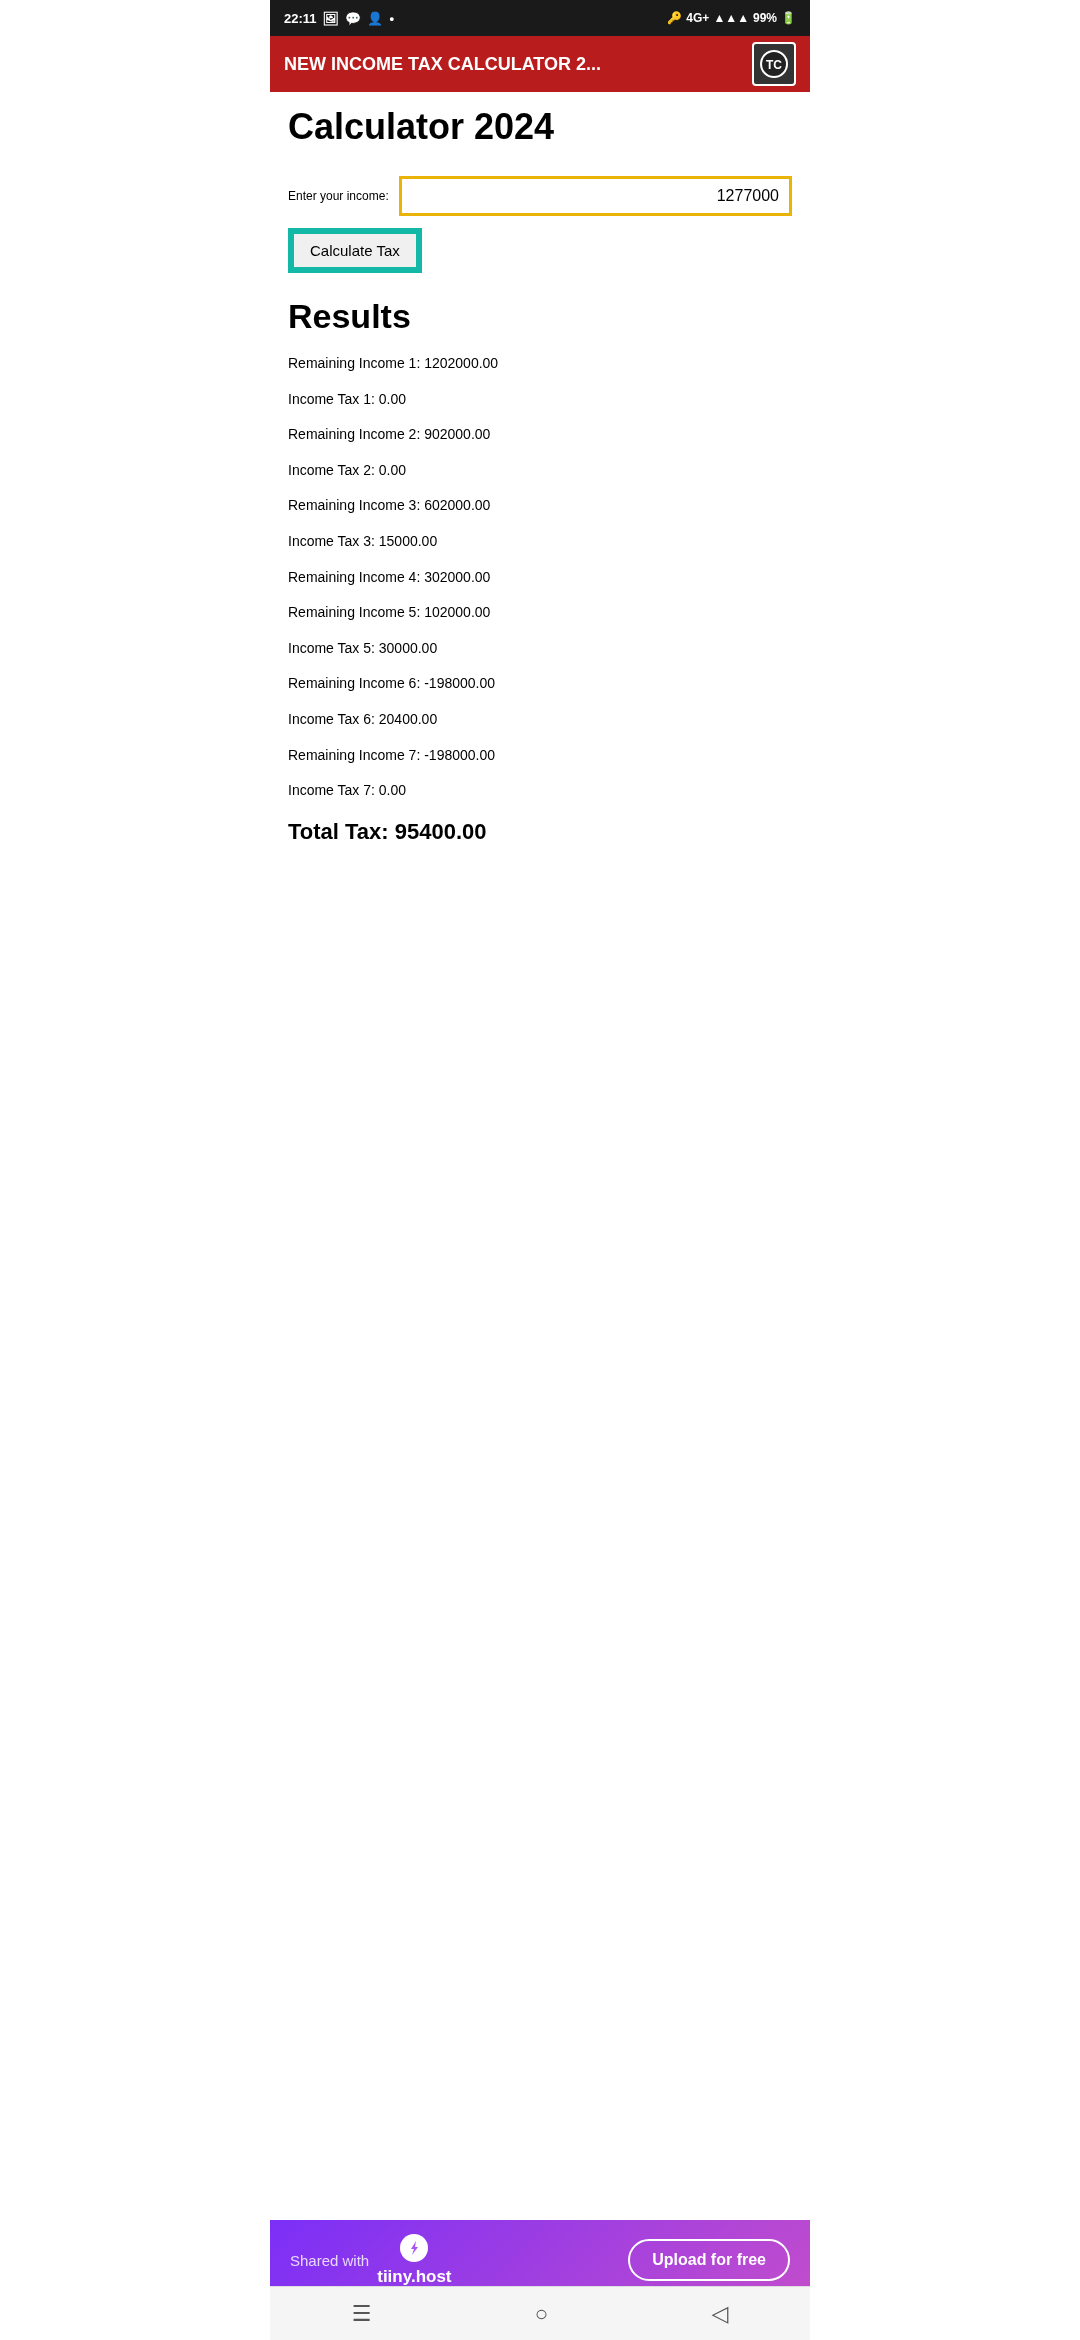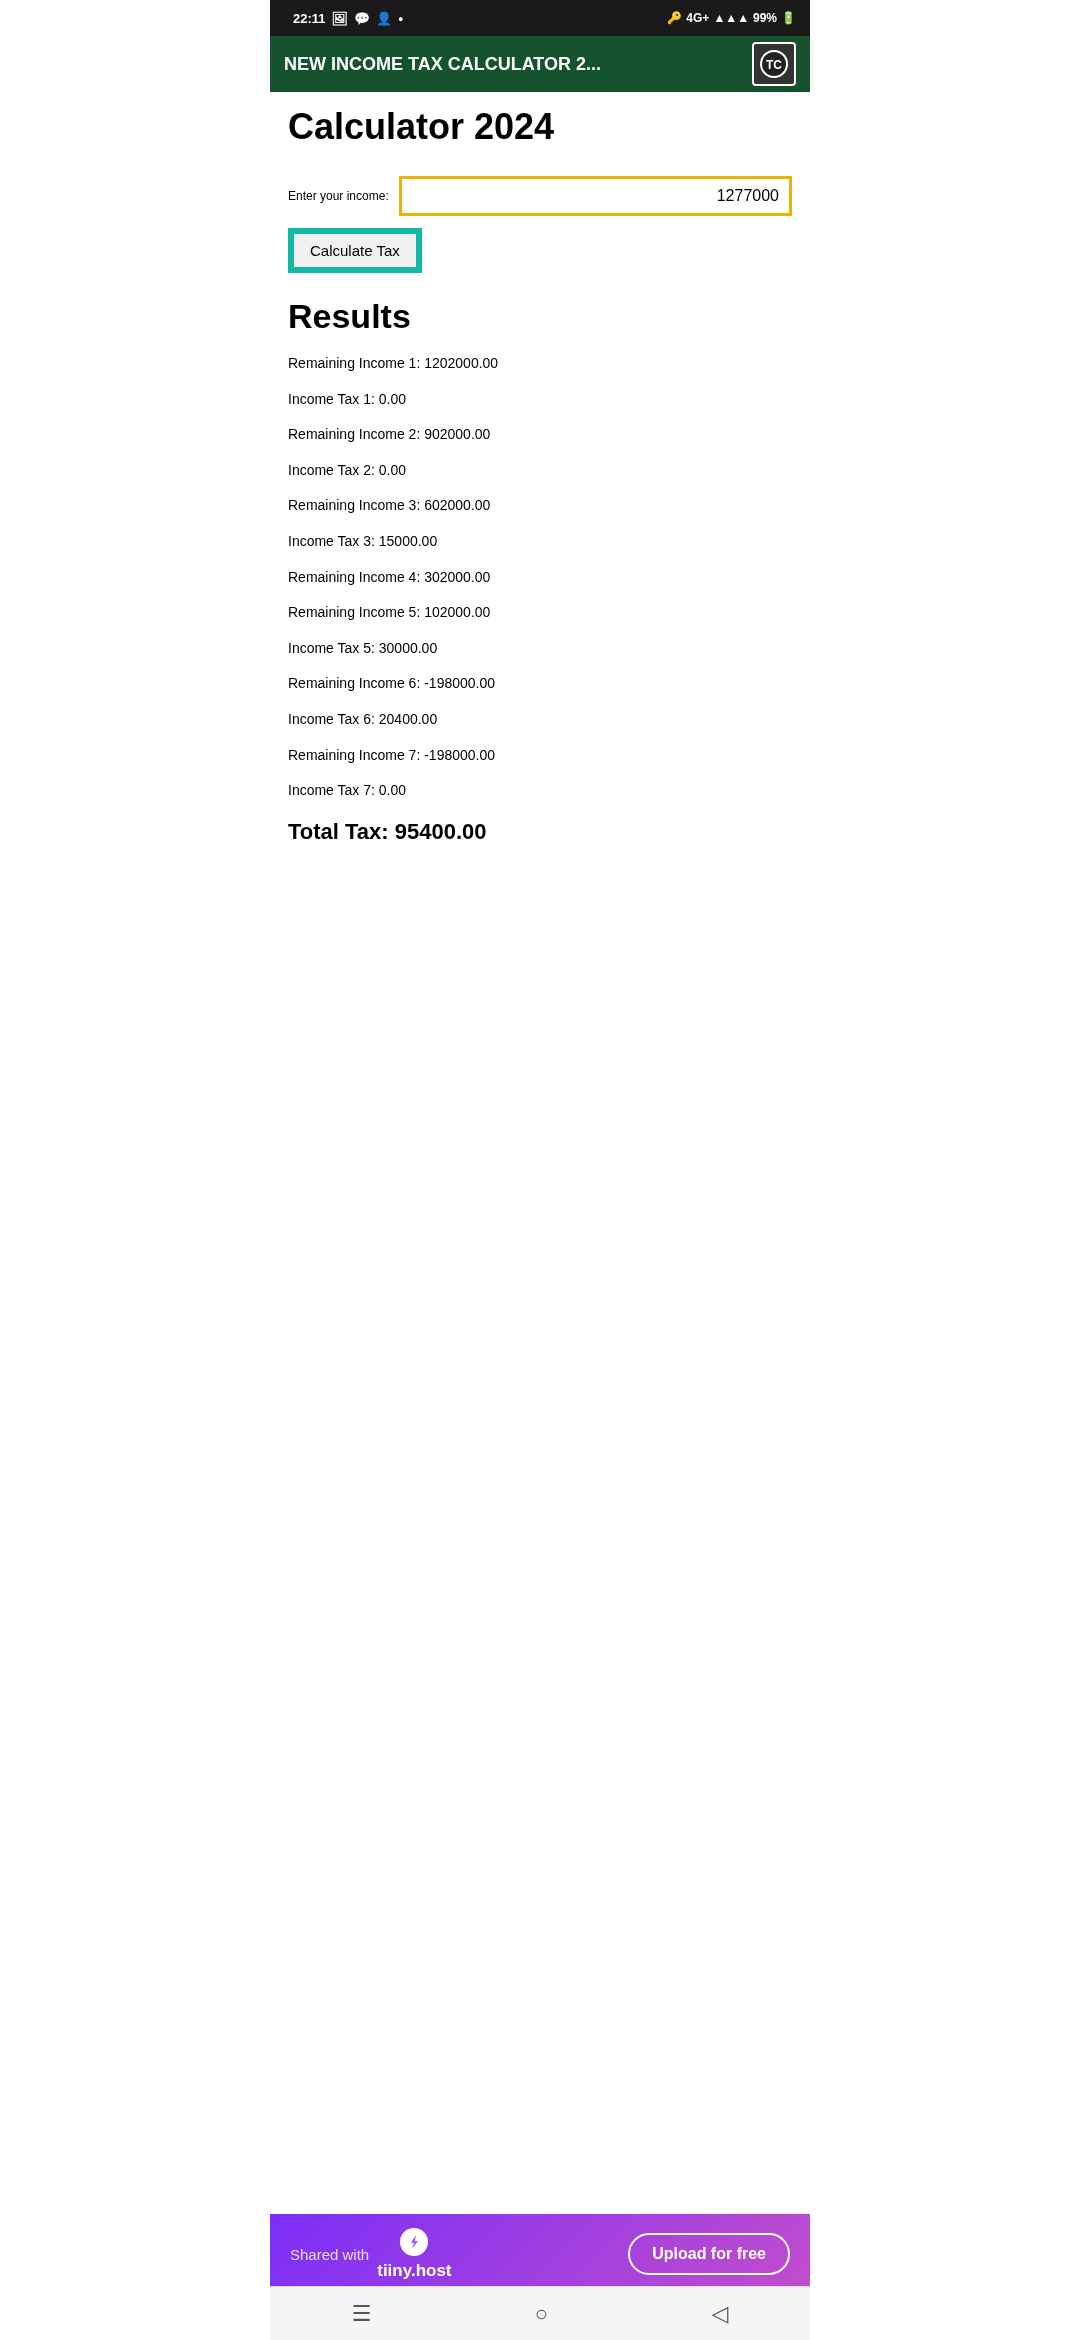--- a/index.html
+++ b/index.html
@@ -29,33 +29,32 @@
       padding: 6px 14px;
       font-size: 13px;
       font-weight: bold;
       height: 36px;
     }
 
     .status-left {
       display: flex;
       align-items: center;
       gap: 6px;
-      margin-left: 9px;
     }
 
     .status-right {
       display: flex;
       align-items: center;
       gap: 4px;
       font-size: 12px;
     }
 
     
     .app-bar {
-      background: #14532d;
+      background: #b91c1c;
       color: #ffffff;
       display: flex;
       align-items: center;
       justify-content: flex-end;
       padding: 10px 14px;
       height: 56px;
     }
 
     .app-bar-title {
       font-size: 18px;
@@ -152,21 +151,21 @@
     .result-item.bold-total {
       font-weight: bold;
       font-size: 22px;
       margin-top: 10px;
       margin-bottom: 20px;
     }
 
     
     .bottom-banner {
       position: fixed;
-      bottom: 46px;
+      bottom: 40px;
       left: 50%;
       transform: translateX(-50%);
       width: 100%;
       max-width: 540px;
       background: linear-gradient(135deg, #7b2ff7 0%, #c24dcc 100%);
       display: flex;
       align-items: center;
       justify-content: space-between;
       padding: 14px 20px;
       height: 80px;

